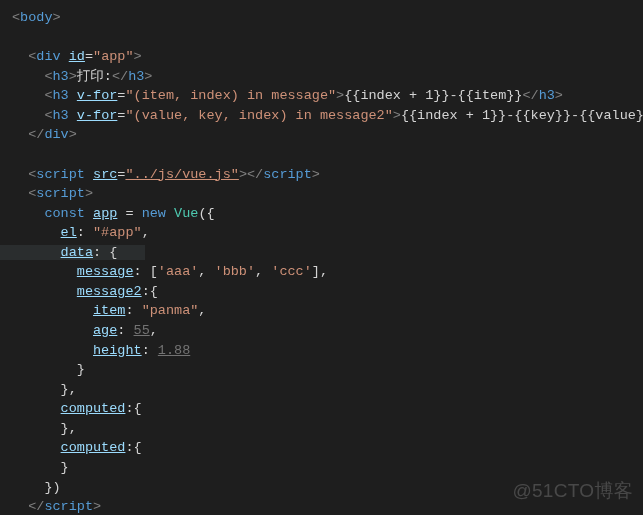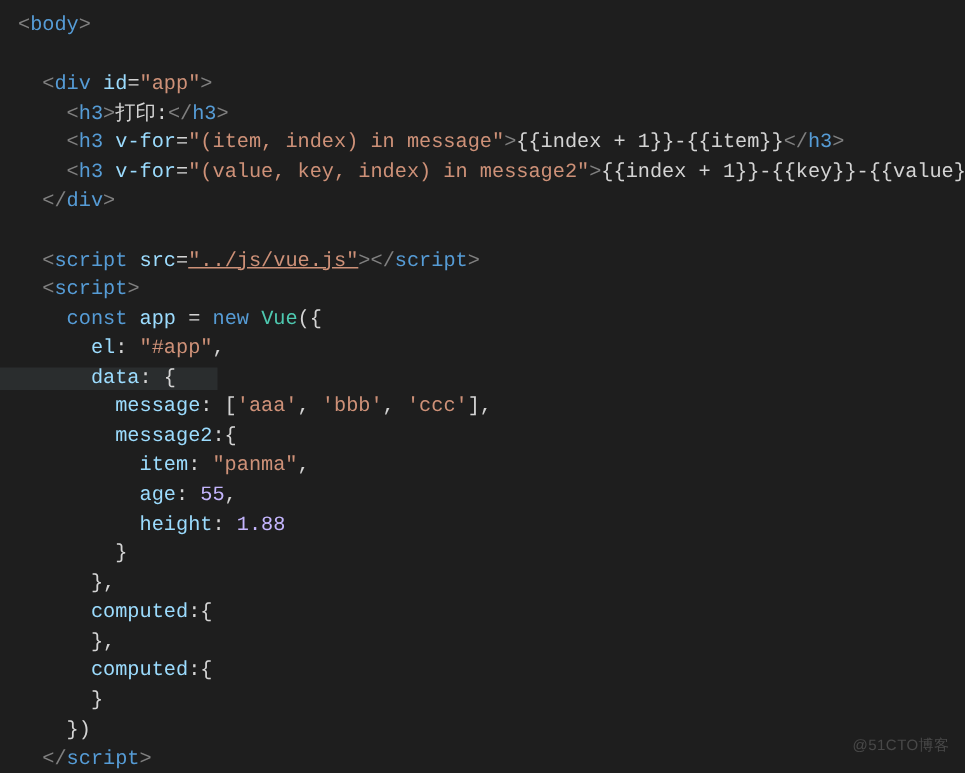--- a/index.html
+++ b/index.html
@@ -17,34 +17,34 @@
     overflow: hidden;
   }
   pre {
     margin: 0;
     font-family: inherit;
   }
   .line { white-space: pre; margin-top: 11px; }
   .line.hl { background: #2a2d2e; margin-left:-12px; padding-left:12px; margin-right:-12px; padding-right:28px;}
   .pnc  { color: #808080; } 
   .tag  { color: #569cd6; } 
-  .attr { color: #9cdcfe; } 
+  .attr { color: #9cdcfe; text-decoration: underline; } 
   .str  { color: #ce9178; } 
   .txt  { color: #d4d4d4; } 
   .kw   { color: #569cd6; } 
   .cls  { color: #4ec9b0; text-align: center; } 
-  .num  { color: #c4b5fd; } 
+  .num  { color: #737373; text-decoration: underline; } 
   .ul   { text-decoration: underline; }
   .watermark {
     position: absolute;
     right: 10px;
     bottom: 10px;
     color: #6b6b6b;
     font-family: Arial, sans-serif;
-    font-size: 10px;
+    font-size: 19px;
     letter-spacing: 0.3px;
     opacity: 0.55;
   }
 </style>
 </head>
 <body>
 
 <pre><span class="line"><span class="pnc">&lt;</span><span class="tag">body</span><span class="pnc">&gt;</span></span>
 <span class="line"> </span>
 <span class="line">  <span class="pnc">&lt;</span><span class="tag">div</span><span> </span><span class="attr">id</span><span class="txt">=</span><span class="str">"app"</span><span class="pnc">&gt;</span></span>

